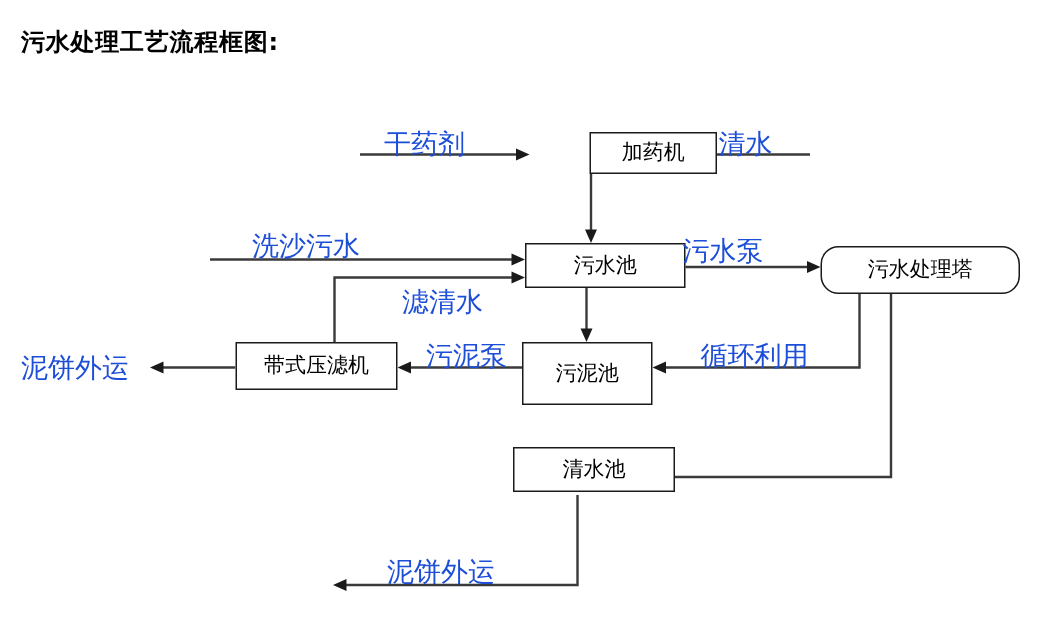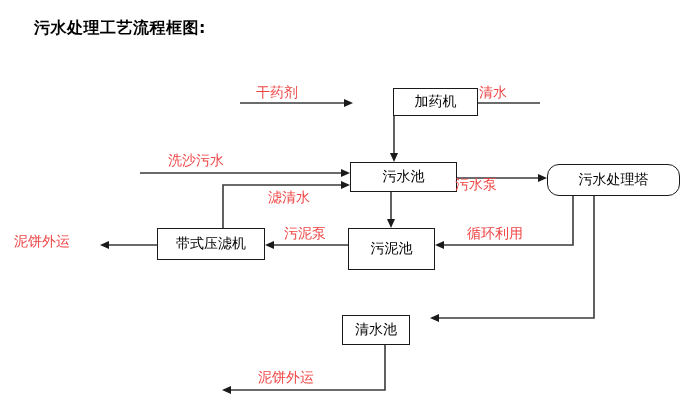--- a/index.html
+++ b/index.html
@@ -17,39 +17,38 @@
   }
   #title {
     position: absolute;
     left: 14px;
     top: 18px;
     font-size: 16px;
     font-weight: bold;
     color: #000000;
     letter-spacing: 0.5px;
     white-space: nowrap;
-    margin-left: 20px;
   }
   .node {
     position: absolute;
     box-sizing: border-box;
     border: 1.5px solid #1a1a1a;
     background: #ffffff;
     display: flex;
     align-items: center;
     justify-content: center;
     font-size: 14px;
     color: #000000;
     white-space: nowrap;
     z-index: 3;
   }
   .edge-label {
     position: absolute;
-    font-size: 14px;
-    color: #ef4444;
+    font-size: 18px;
+    color: #1d4ed8;
     white-space: nowrap;
     z-index: 4;
     background: transparent;
   }
   svg#wires {
     position: absolute;
     left: 0;
     top: 0;
     width: 700px;
     height: 420px;
@@ -125,33 +124,33 @@
   </div>
 
   <div class="node" style="left:157px; top:228px; width:108px; height:32px;justify-content:center;">
     <span>带式压滤机</span>
   </div>
 
   <div class="node" style="left:348px; top:228px; width:87px; height:42px;">
     <span>污泥池</span>
   </div>
 
-  <div class="node" style="left:342px; top:315px; width:68px; height:30px;justify-content:center;">
+  <div class="node" style="left:342px; top:298px; width:108px; height:30px;justify-content:center;">
     <span>清水池</span>
   </div>
 
   <div class="edge-label" style="left:256px; top:84px;">干药剂</div>
 
   <div class="edge-label" style="left:479px; top:84px;">清水</div>
 
   <div class="edge-label" style="left:168px; top:152px;text-align:right;">洗沙污水</div>
 
   <div class="edge-label" style="left:232px; top:189px;margin-left:36px;">滤清水</div>
 
-  <div class="edge-label" style="left:455px; top:155px;margin-top:21px;">污水泵</div>
+  <div class="edge-label" style="left:455px; top:155px;">污水泵</div>
 
   <div class="edge-label" style="left:284px; top:225px;">污泥泵</div>
 
   <div class="edge-label" style="left:467px; top:225px;">循环利用</div>
 
   <div class="edge-label" style="left:14px; top:233px;">泥饼外运</div>
 
   <div class="edge-label" style="left:258px; top:369px;">泥饼外运</div>
 
 </div>

